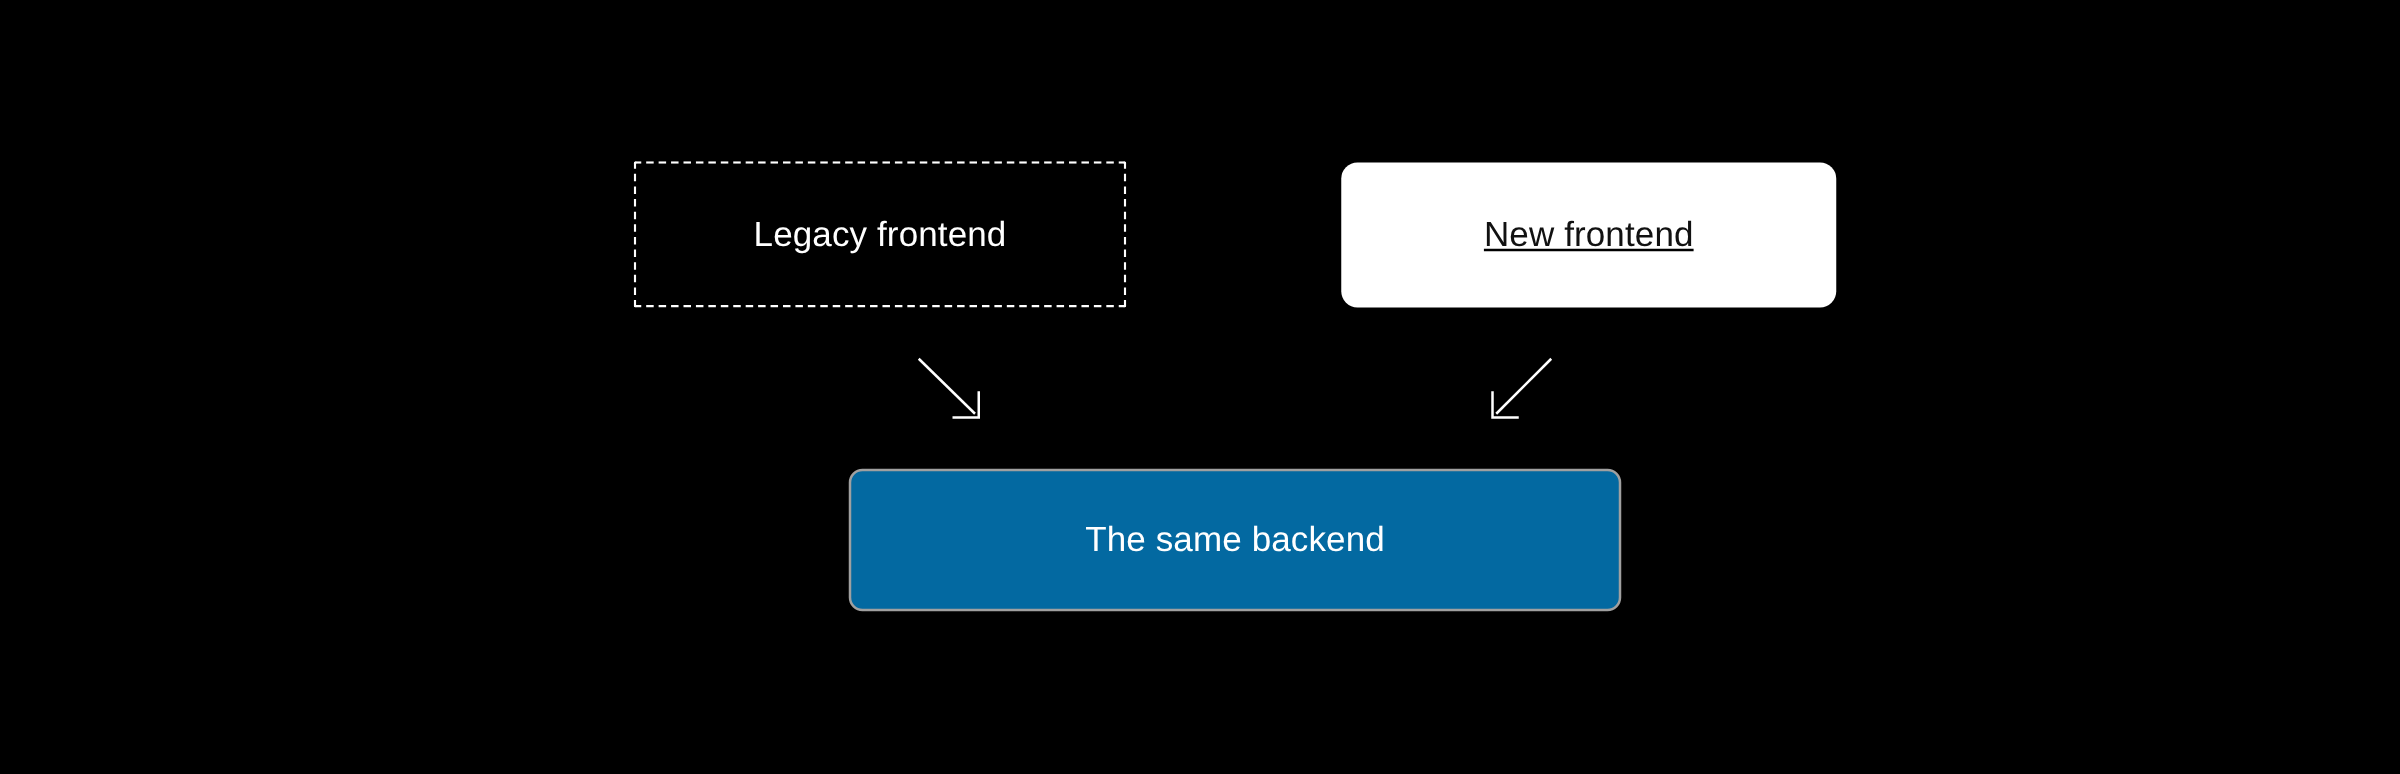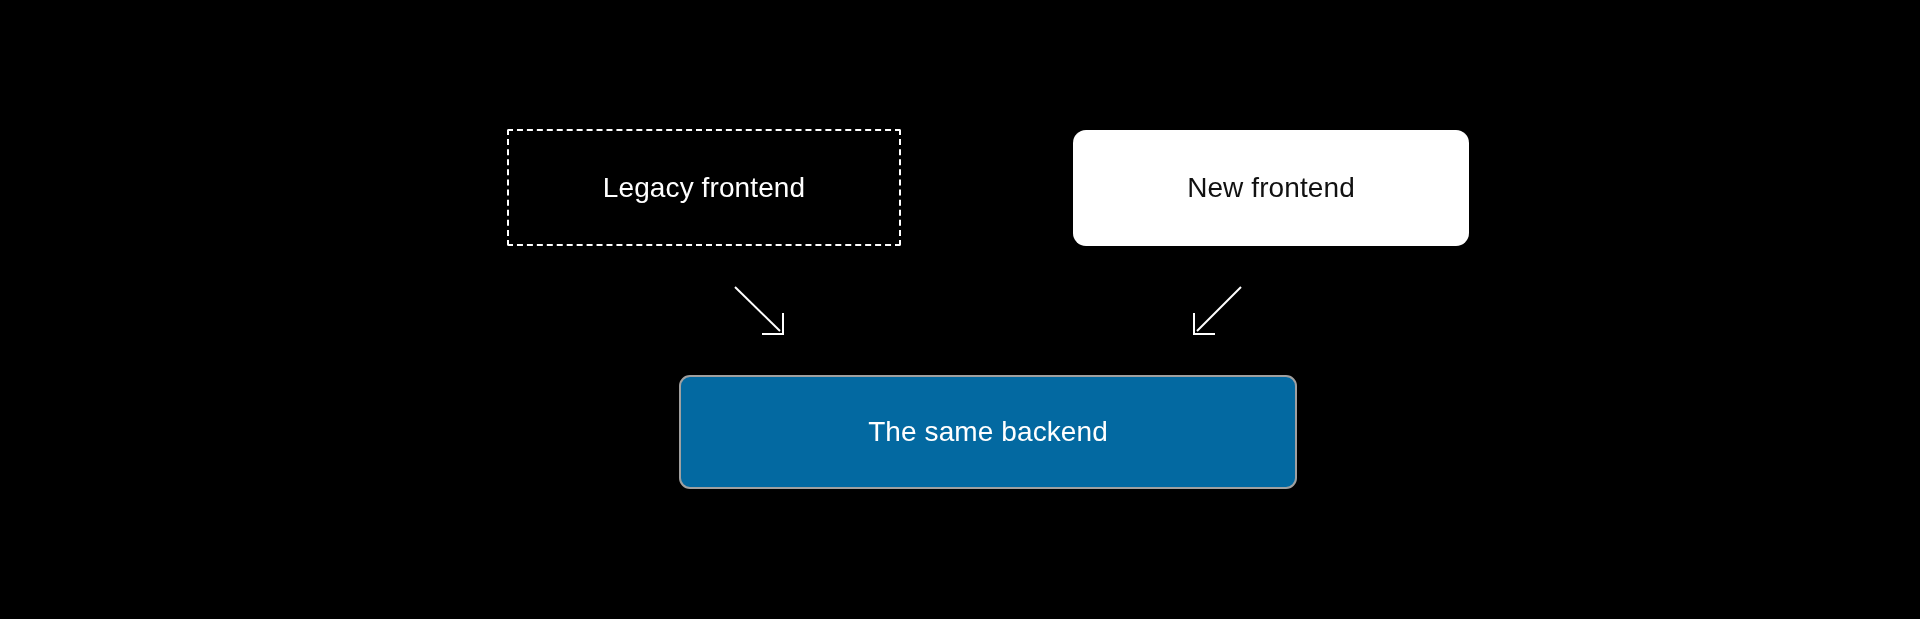--- a/index.html
+++ b/index.html
@@ -52,20 +52,21 @@
 
   
   #node-new {
     left: 1045px;
     top: 130px;
     width: 396px;
     height: 116px;
     background: #ffffff;
     border: none;
     border-radius: 13px;
+    text-decoration: underline;
   }
   #node-new .node-label {
     color: #111111;
     font-size: 28px;
     font-weight: 400;
     letter-spacing: 0.1px;
   }
 
   
   #node-backend {

